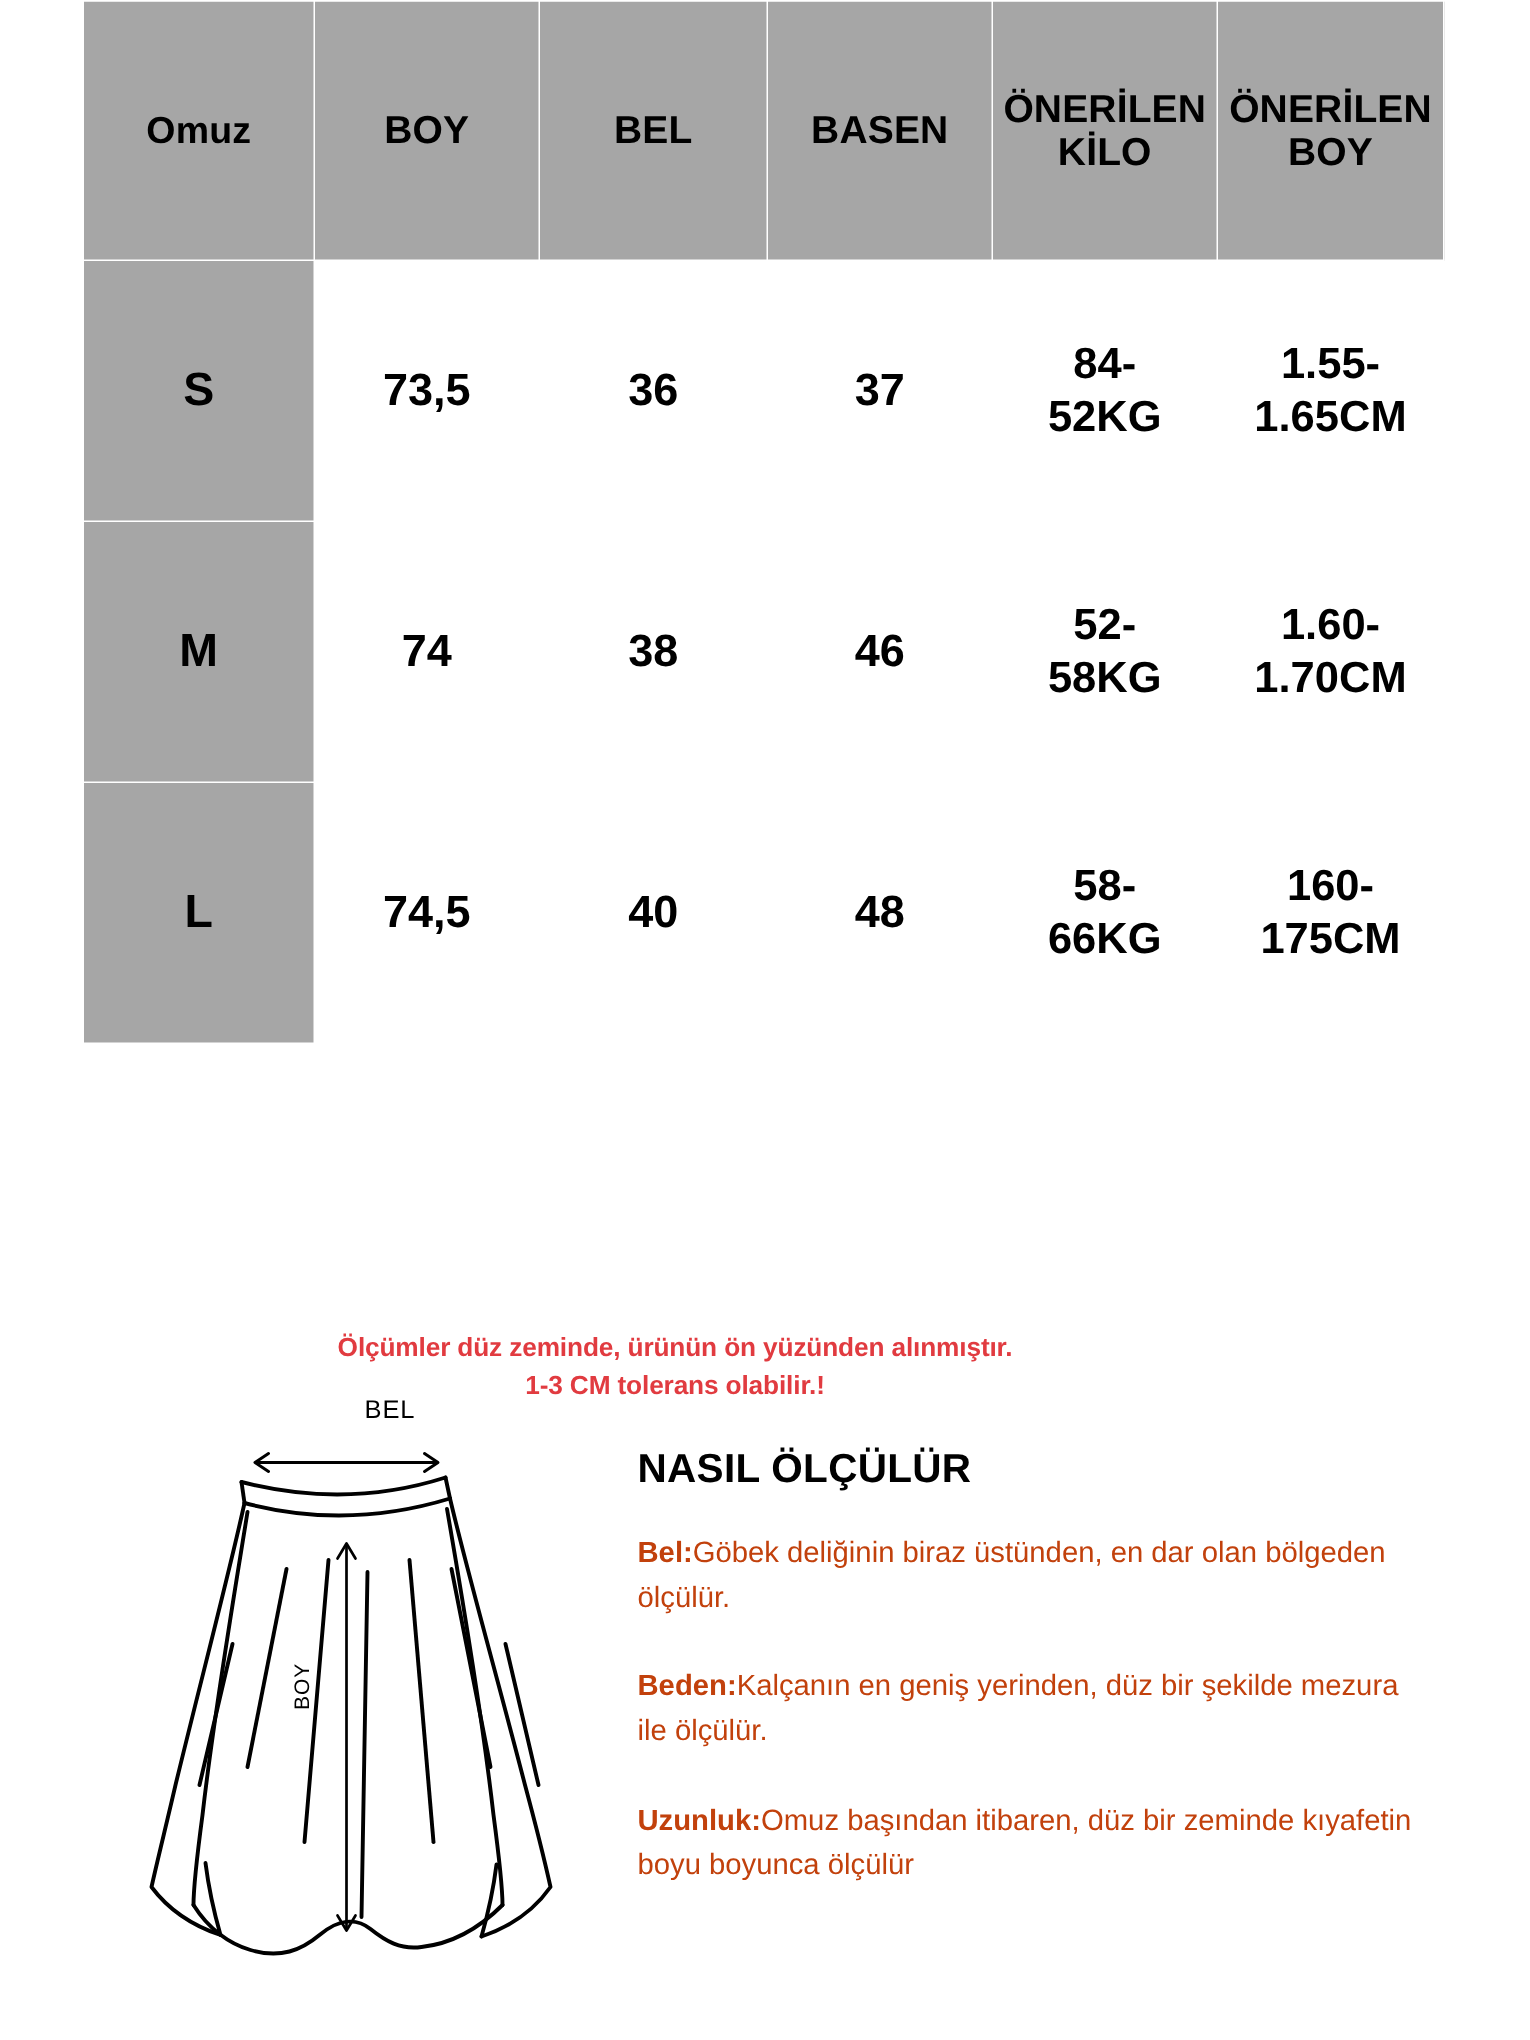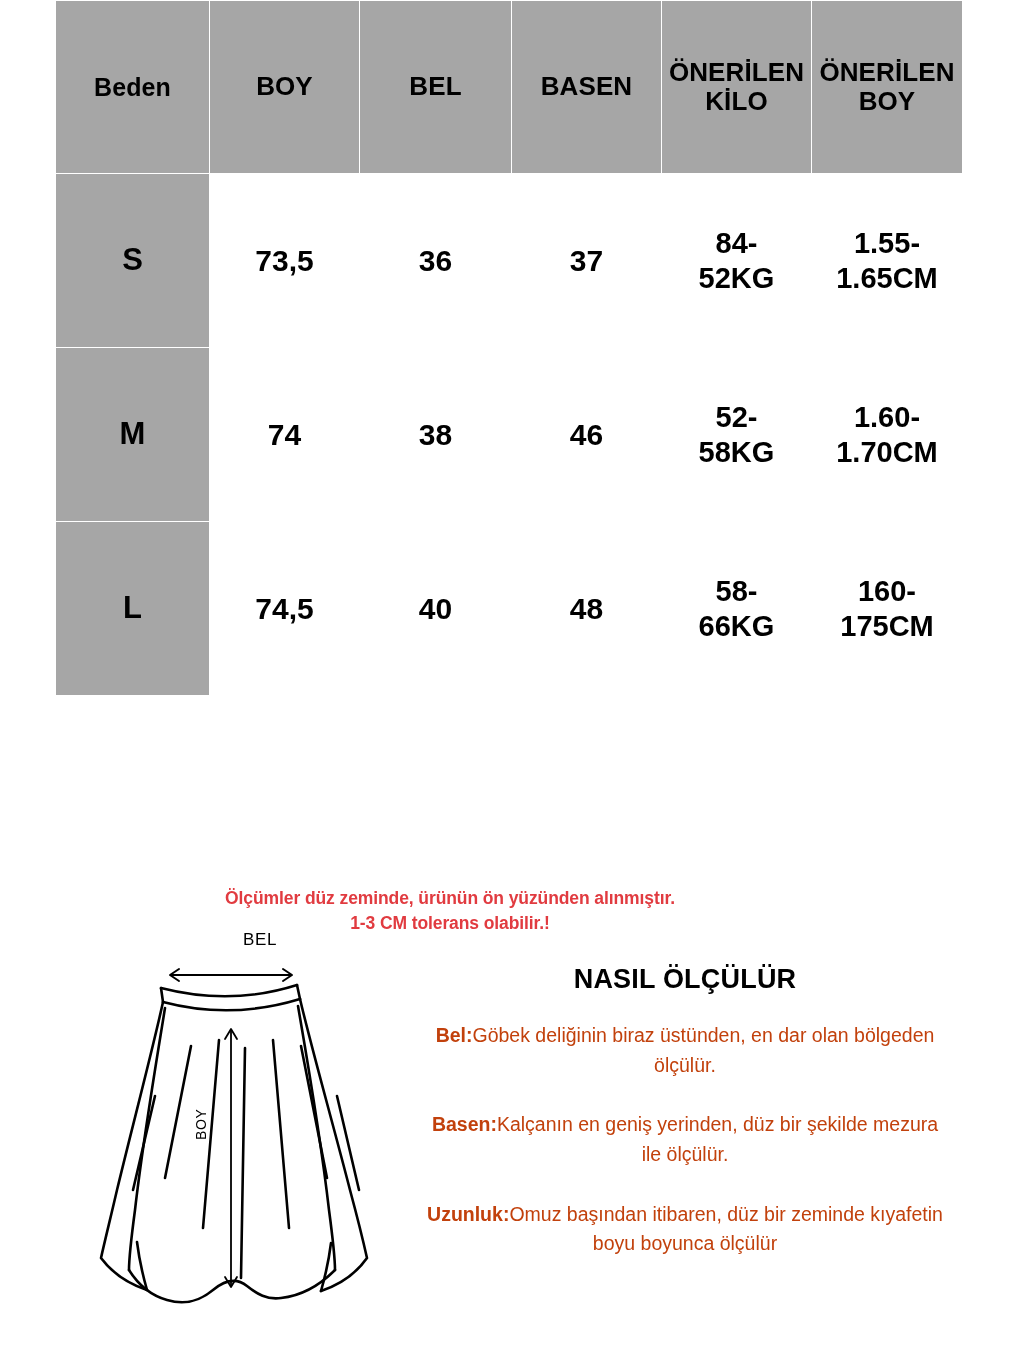--- a/index.html
+++ b/index.html
@@ -119,21 +119,21 @@
     white-space: nowrap;
   }
   #skirt-svg { position: absolute; left: 0; top: 0; }
 
   
   #instructions {
     position: absolute;
     left: 425px;
     top: 36px;
     width: 520px;
-    text-align: center;
+    text-align: left;
   }
   #how-title {
     font-size: 27px;
     font-weight: bold;
     letter-spacing: 0.2px;
     margin: 0 0 26px 0;
   }
   .instr-p {
     font-size: 19.5px;
     line-height: 1.52;
@@ -150,21 +150,21 @@
   <colgroup>
     <col class="col-beden">
       <col class="col-boy">
       <col class="col-bel">
     <col class="col-basen">
       <col class="col-kilo">
       <col class="col-oboy">
   </colgroup>
   <thead>
     <tr>
-      <th class="hdr-beden">Beden</th>
+      <th class="hdr-beden">Omuz</th>
       <th>BOY</th>
       <th>BEL</th>
       <th>BASEN</th>
       <th><span>ÖNERİLEN</span><br><span>KİLO</span></th>
       <th><span>ÖNERİLEN</span><br><span>BOY</span></th>
     </tr>
   </thead>
   <tbody>
     <tr>
       <td class="size-cell">S</td>
@@ -257,20 +257,20 @@
     </svg>
   </div>
 
   <div id="instructions">
     <div id="how-title">NASIL ÖLÇÜLÜR</div>
 
     <p class="instr-p">
       <b>Bel:</b><span>Göbek deliğinin biraz üstünden, en dar olan bölgeden ölçülür.</span>
     </p>
     <p class="instr-p">
-      <b>Basen:</b><span>Kalçanın en geniş yerinden, düz bir şekilde mezura ile ölçülür.</span>
+      <b>Beden:</b><span>Kalçanın en geniş yerinden, düz bir şekilde mezura ile ölçülür.</span>
     </p>
     <p class="instr-p">
       <b>Uzunluk:</b><span>Omuz başından itibaren, düz bir zeminde kıyafetin boyu boyunca ölçülür</span>
     </p>
   </div>
 
 </div>
 
 </body></html>

